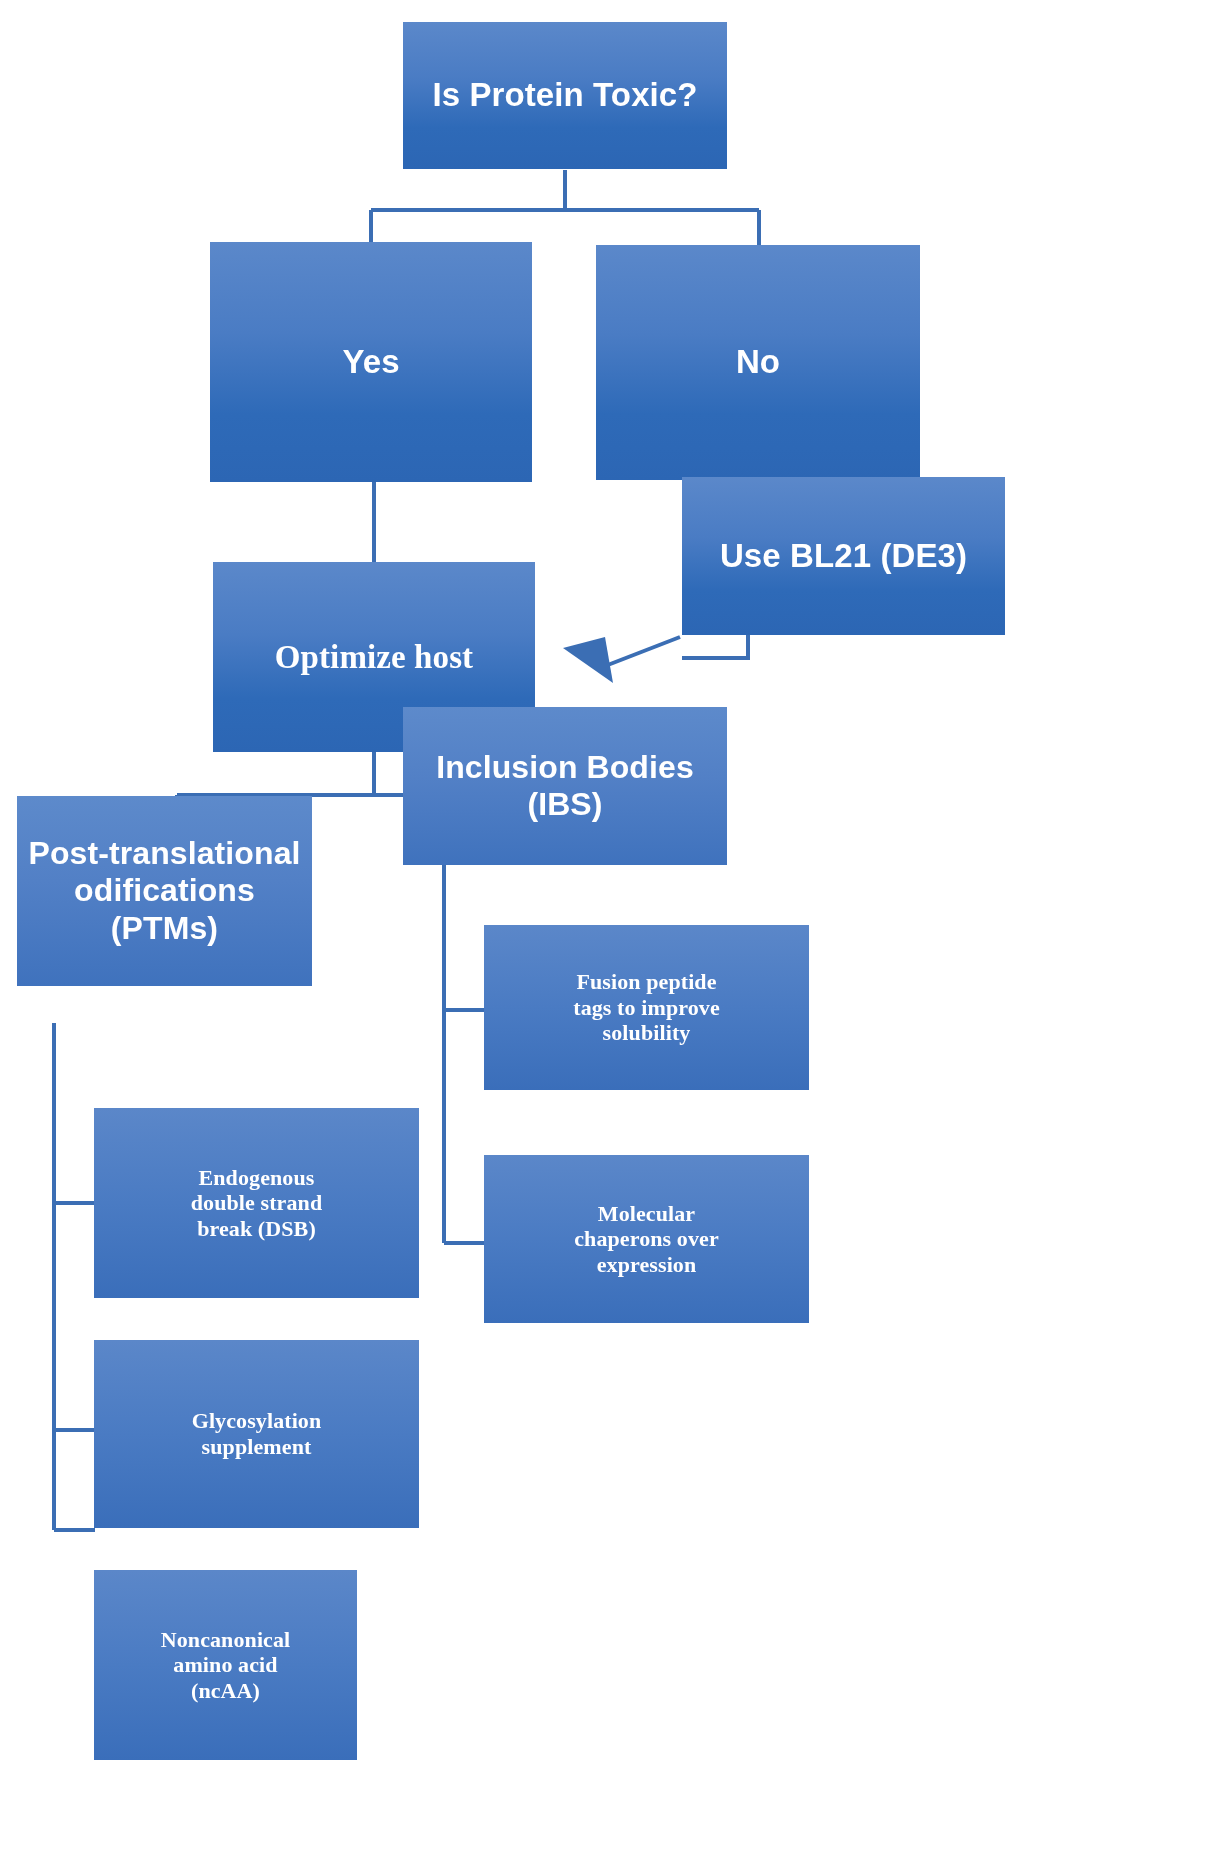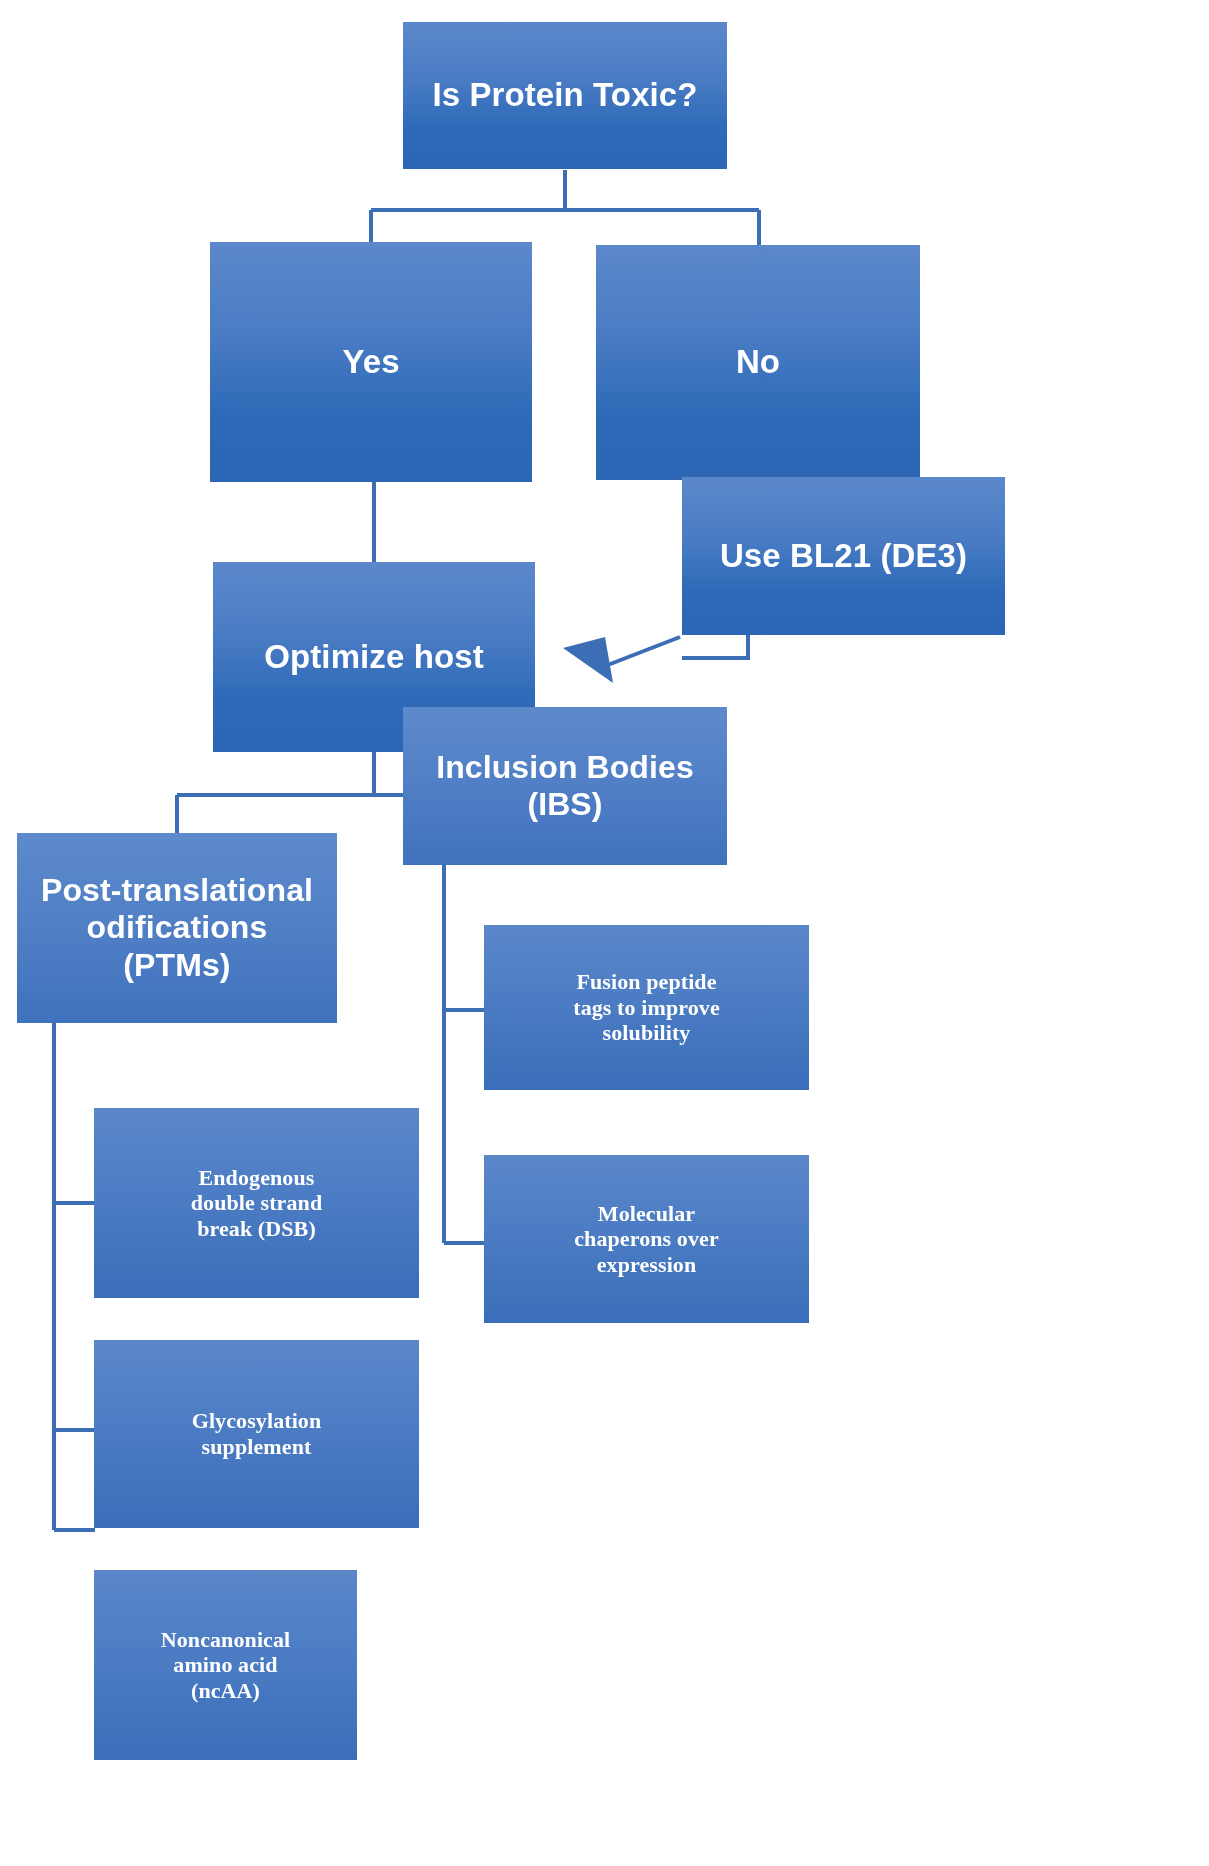--- a/index.html
+++ b/index.html
@@ -93,29 +93,29 @@
   </div>
 
   <div class="node t-lg" style="left:596px; top:245px; width:324px; height:235px;">
     <span>No</span>
   </div>
 
   <div class="node t-lg" style="left:210px; top:242px; width:322px; height:240px;">
     <span>Yes</span>
   </div>
 
-  <div class="node t-lg" style="left:213px; top:562px; width:322px; height:190px;">
+  <div class="node t-lg" style="left:213px; top:562px; width:322px; height:190px;font-family:Liberation Serif, serif;">
     <span>Optimize host</span>
   </div>
 
   <div class="node t-lg" style="left:682px; top:477px; width:323px; height:158px;">
     <span>Use BL21 (DE3)</span>
   </div>
 
-  <div class="node flat t-md" style="left:17px; top:833px; width:320px; height:190px;">
+  <div class="node flat t-md" style="left:17px; top:796px; width:295px; height:190px;">
     <span>Post-translational
 odifications
 (PTMs)</span>
   </div>
 
   <div class="node flat t-md" style="left:403px; top:707px; width:324px; height:158px;">
     <span>Inclusion Bodies
 (IBS)</span>
   </div>
 

